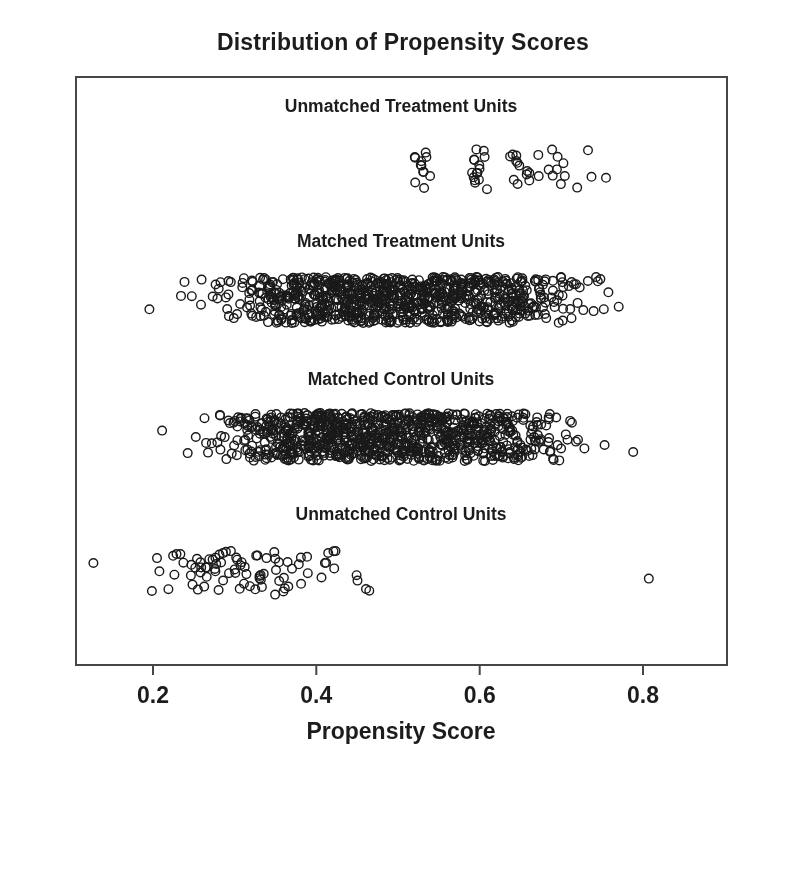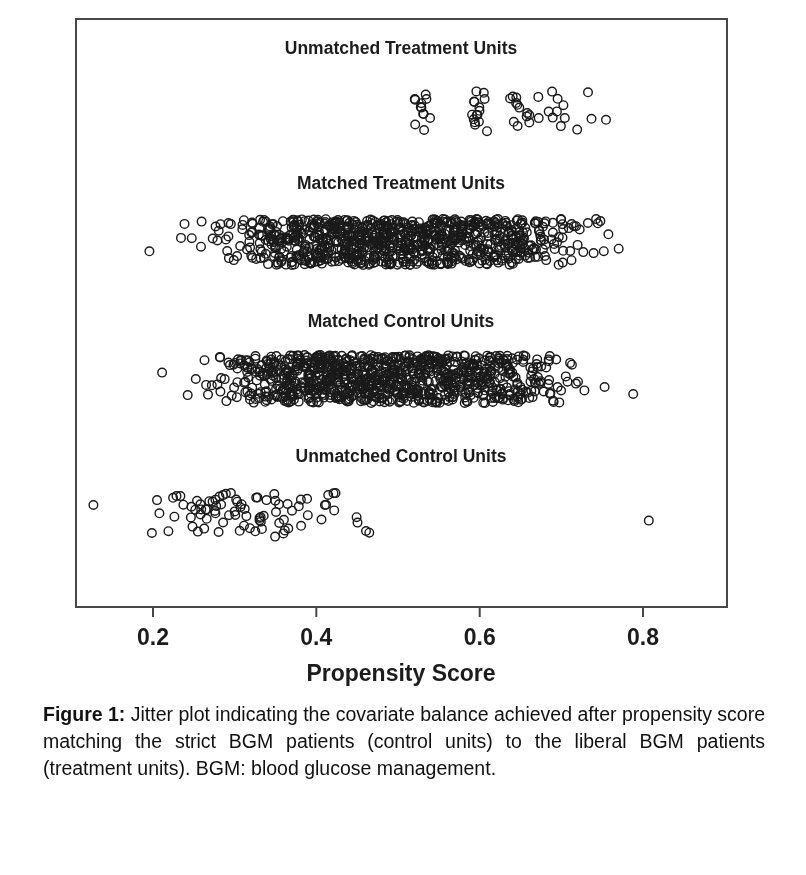--- a/index.html
+++ b/index.html
@@ -16,20 +16,21 @@
   .pts circle{fill:none;stroke:#1a1a1a;stroke-width:1.4;}
   .caption{margin:6px 41px 0 43px;font-size:19.5px;line-height:27px;color:#111;
     text-align:justify;font-family:"Liberation Sans",sans-serif;}
   .caption .cap-label{font-weight:bold;}
 </style>
 </head>
 <body>
 
 <div class="fig">
 
+  <div class="chart-title">Distribution of Propensity Scores</div>
 
   <svg class="plot" width="806" height="695" viewBox="0 0 806 695">
 
     <rect class="plot-box" x="76" y="19" width="651" height="588"></rect>
 
     <text class="grp-label" x="401" y="54">Unmatched Treatment Units</text>
     <text class="grp-label" x="401" y="189">Matched Treatment Units</text>
     <text class="grp-label" x="401" y="327">Matched Control Units</text>
     <text class="grp-label" x="401" y="462">Unmatched Control Units</text>
 
@@ -2010,14 +2011,13 @@
     <line class="tick-line" x1="643" y1="607" x2="643" y2="617"></line>
 
     <text class="tick-label" x="153" y="645">0.2</text>
     <text class="tick-label" x="316.3" y="645">0.4</text>
     <text class="tick-label" x="479.7" y="645">0.6</text>
     <text class="tick-label" x="643" y="645">0.8</text>
 
     <text class="axis-title" x="401" y="681">Propensity Score</text>
   </svg>
 
-  <p class="caption"><span class="cap-label">Figure 1:</span><span> Jitter plot indicating the covariate balance achieved after propensity score matching the strict BGM patients (control units) to the liberal BGM patients (treatment units). BGM: blood glucose management.</span></p>
 </div>
 
 </body></html>

